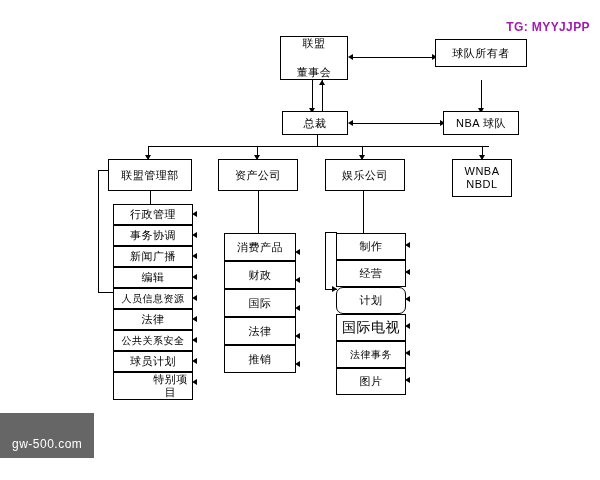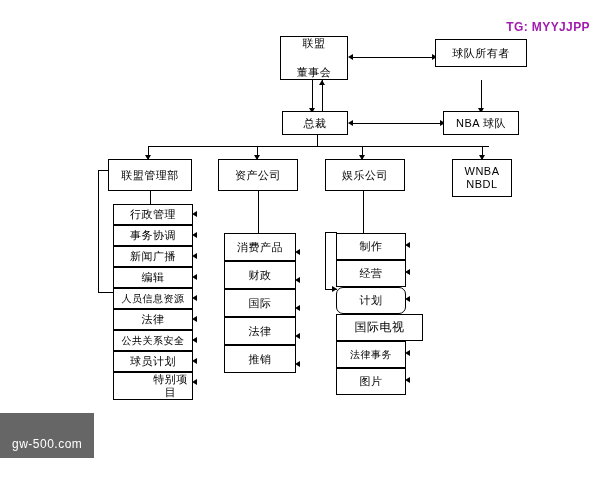--- a/index.html
+++ b/index.html
@@ -250,21 +250,21 @@
 
   <div class="node" style="left:336px; top:233px; width:70px; height:27px;">
     <span>制作</span>
   </div>
   <div class="node" style="left:336px; top:260px; width:70px; height:27px;">
     <span>经营</span>
   </div>
   <div class="node" style="left:336px; top:287px; width:70px; height:27px;border-radius:7px;">
     <span>计划</span>
   </div>
-  <div class="node" style="left:336px; top:314px; width:87px; height:27px; font-size:12px;">
+  <div class="node" style="left:336px; top:314px; width:70px; height:27px; font-size:14px;">
     <span>国际电视</span>
   </div>
   <div class="node" style="left:336px; top:341px; width:70px; height:27px; font-size:10px;">
     <span>法律事务</span>
   </div>
   <div class="node" style="left:336px; top:368px; width:70px; height:27px;">
     <span>图片</span>
   </div>
 
 </div>

